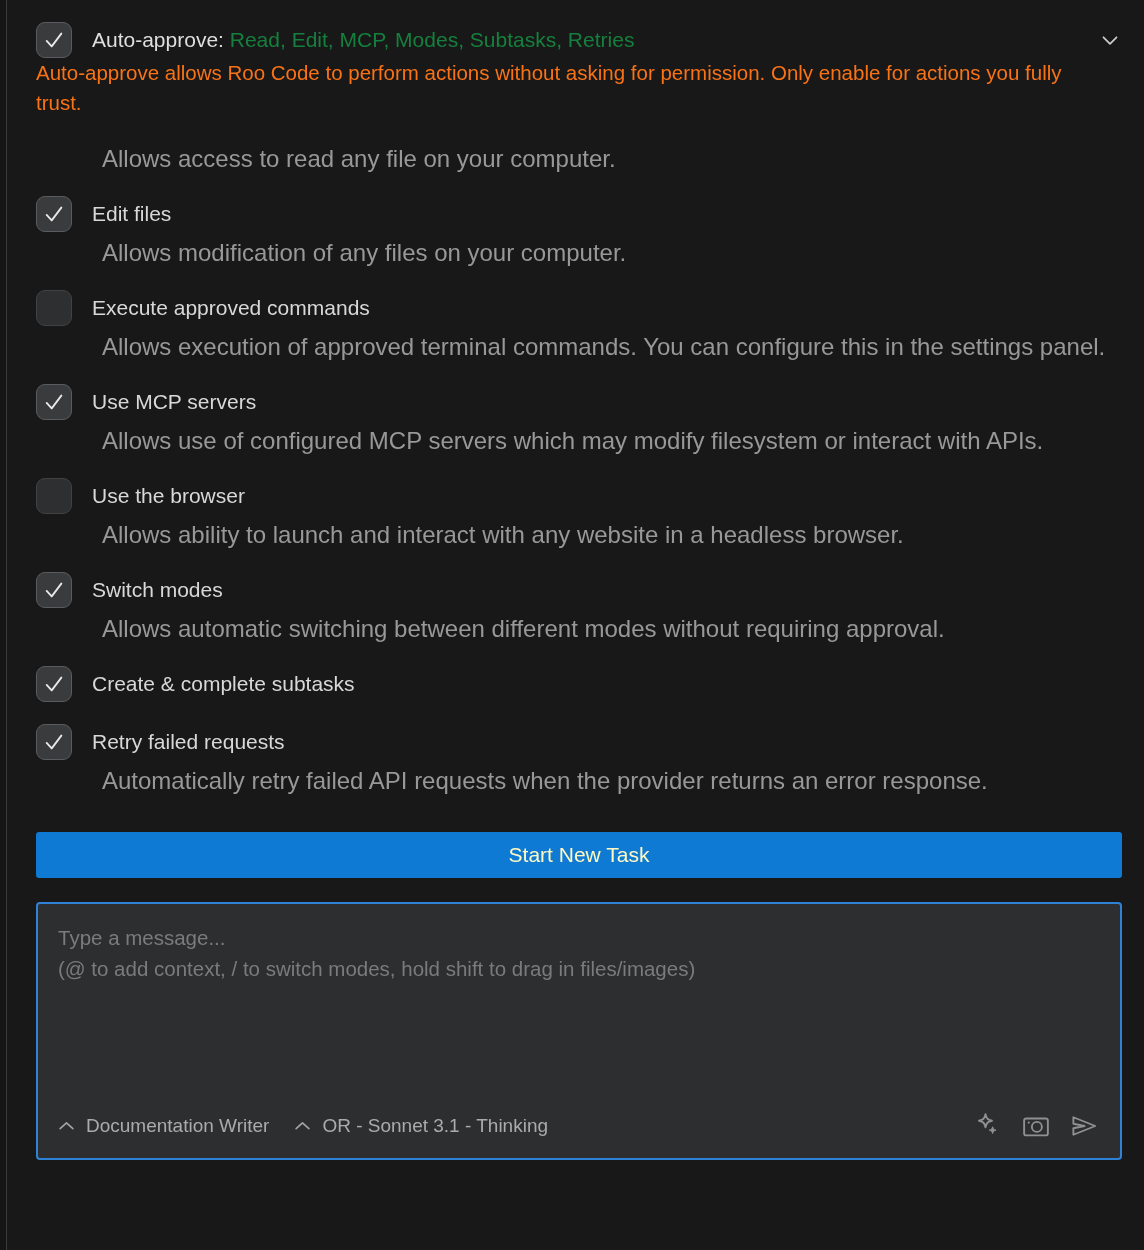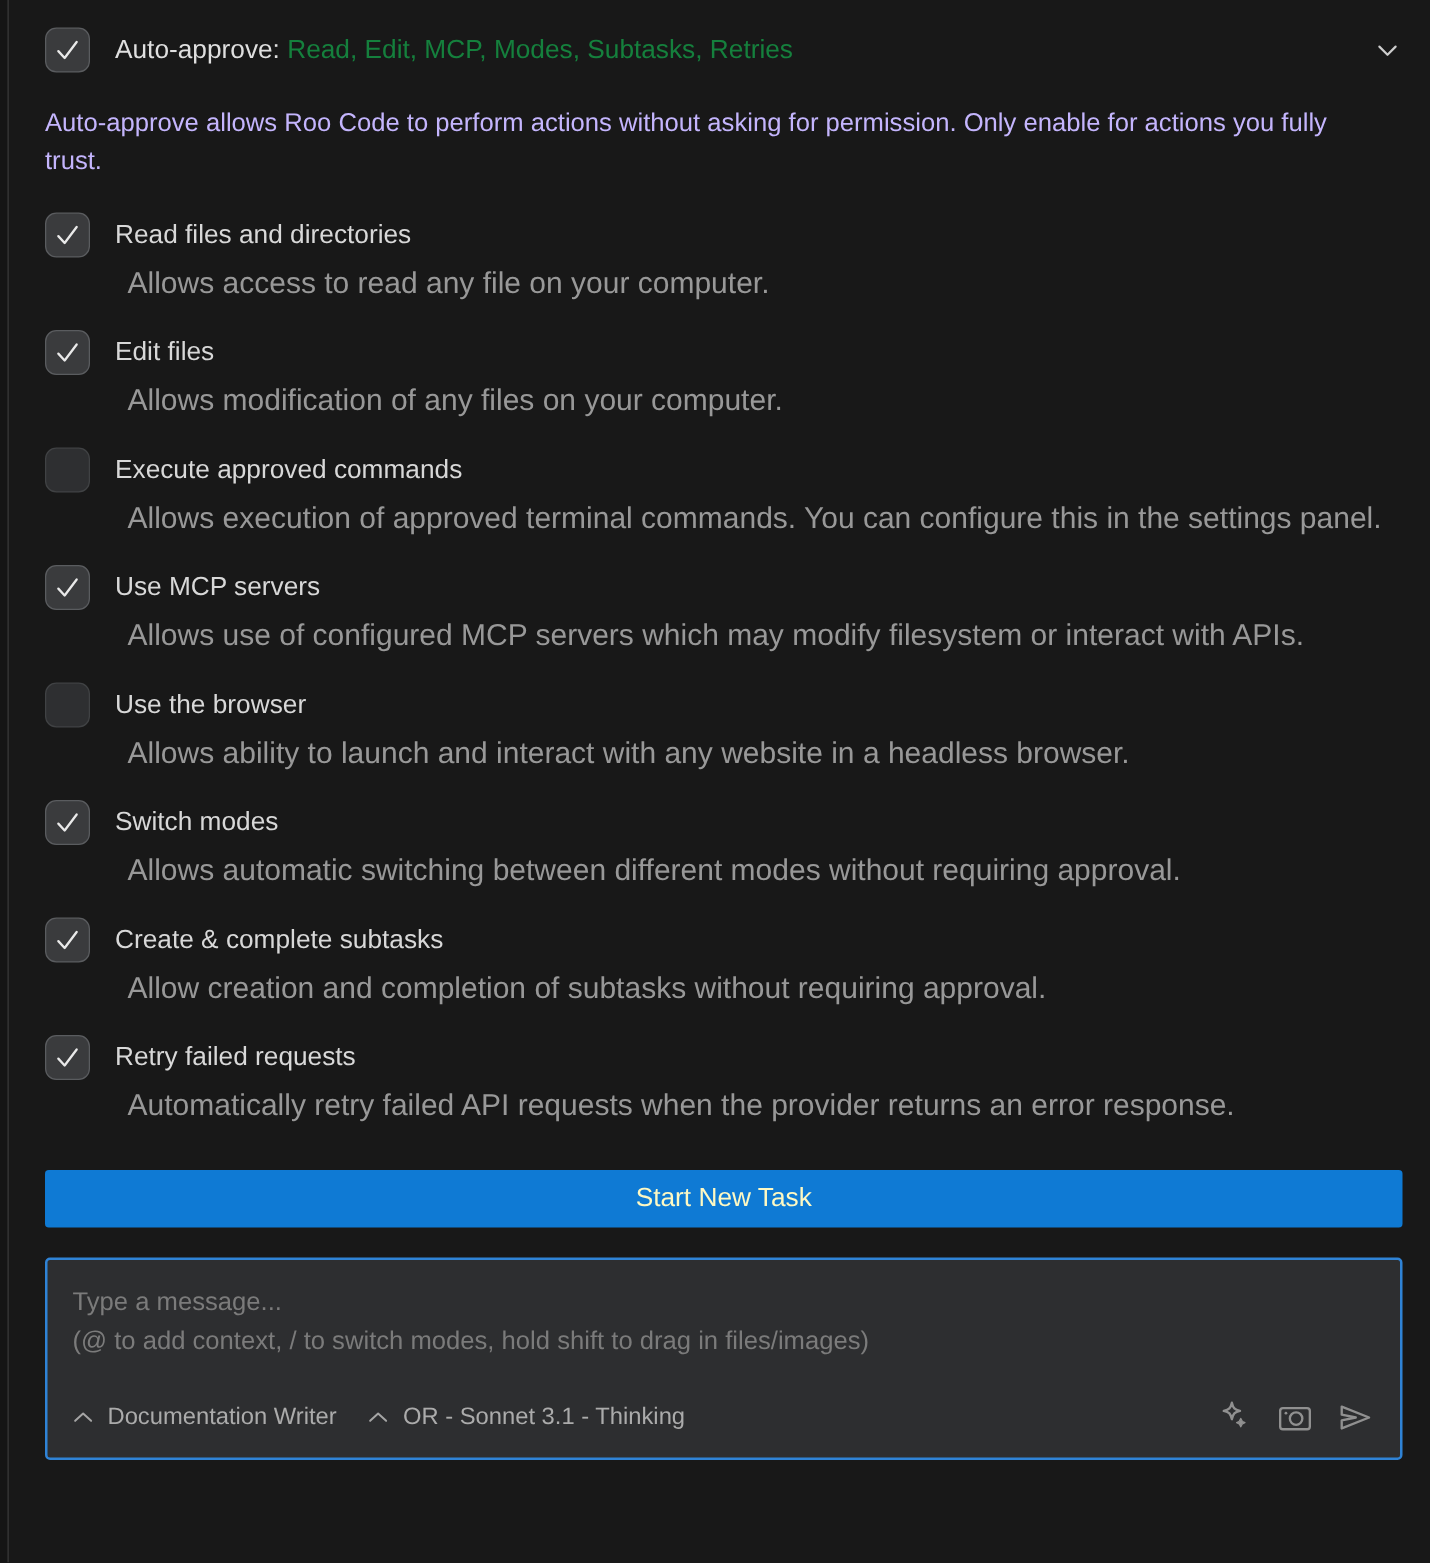--- a/index.html
+++ b/index.html
@@ -46,23 +46,22 @@
   .aa-summary { color: #15803d; font-weight: 400; }
   .aa-spacer { flex: 1; }
   .chev-btn {
     width: 36px; height: 36px;
     display: flex; align-items: center; justify-content: center;
     cursor: pointer; margin-right: -6px;
   }
 
   
   .aa-intro {
-    margin-top: 26px;
     font-size: 20.5px; line-height: 30px;
-    color: #c4b5fd;
+    color: #f97316;
     max-width: 1060px;
   }
 
   
   .options { margin-top: 26px; }
   .opt-row { margin-bottom: 22px; }
   .opt-main { display: flex; align-items: center; }
   .opt-label {
     margin-left: 20px;
     font-size: 21px; color: #d8d8d8;
@@ -83,21 +82,21 @@
     border: none; border-radius: 3px;
     color: #fef9c3; font-size: 21px;
     font-family: inherit;
     display: flex; align-items: center; justify-content: center;
     cursor: pointer;
   }
 
   
   .composer {
     margin-top: 24px;
-    width: 1086px; height: 162px;
+    width: 1086px; height: 258px;
     background: #2d2e30;
     border: 2px solid #2f83d6;
     border-radius: 4px;
     display: flex; flex-direction: column;
     padding: 18px 20px 16px 20px;
   }
   .composer-input { flex: 1; cursor: text; }
   .ph-line {
     font-size: 20.5px; line-height: 31px;
     color: #7b7b7b;
@@ -143,28 +142,20 @@
       <svg width="26" height="26" viewBox="0 0 24 24">
         <path d="M6 9.5 L12 15.5 L18 9.5" fill="none" stroke="#cccccc" stroke-width="1.6" stroke-linecap="round" stroke-linejoin="round"></path>
       </svg>
     </div>
   </div>
 
   <div class="aa-intro">Auto-approve allows Roo Code to perform actions without asking for permission. Only enable for actions you fully trust.</div>
 
   <div class="options">
     <div class="opt-row">
-      <div class="opt-main">
-        <div class="checkbox opt-checkbox checked">
-          <svg width="22" height="22" viewBox="0 0 24 24">
-            <path d="M4 13 L9.5 19 L20 5" fill="none" stroke="#e9e9e9" stroke-width="2" stroke-linecap="round" stroke-linejoin="round"></path>
-          </svg>
-        </div>
-        <div class="opt-label">Read files and directories</div>
-      </div>
       <div class="opt-desc">Allows access to read any file on your computer.</div>
     </div>
 
     <div class="opt-row">
       <div class="opt-main">
         <div class="checkbox opt-checkbox checked">
           <svg width="22" height="22" viewBox="0 0 24 24">
             <path d="M4 13 L9.5 19 L20 5" fill="none" stroke="#e9e9e9" stroke-width="2" stroke-linecap="round" stroke-linejoin="round"></path>
           </svg>
         </div>
@@ -219,21 +210,20 @@
 
     <div class="opt-row">
       <div class="opt-main">
         <div class="checkbox opt-checkbox checked">
           <svg width="22" height="22" viewBox="0 0 24 24">
             <path d="M4 13 L9.5 19 L20 5" fill="none" stroke="#e9e9e9" stroke-width="2" stroke-linecap="round" stroke-linejoin="round"></path>
           </svg>
         </div>
         <div class="opt-label">Create &amp; complete subtasks</div>
       </div>
-      <div class="opt-desc">Allow creation and completion of subtasks without requiring approval.</div>
     </div>
 
     <div class="opt-row">
       <div class="opt-main">
         <div class="checkbox opt-checkbox checked">
           <svg width="22" height="22" viewBox="0 0 24 24">
             <path d="M4 13 L9.5 19 L20 5" fill="none" stroke="#e9e9e9" stroke-width="2" stroke-linecap="round" stroke-linejoin="round"></path>
           </svg>
         </div>
         <div class="opt-label">Retry failed requests</div>

